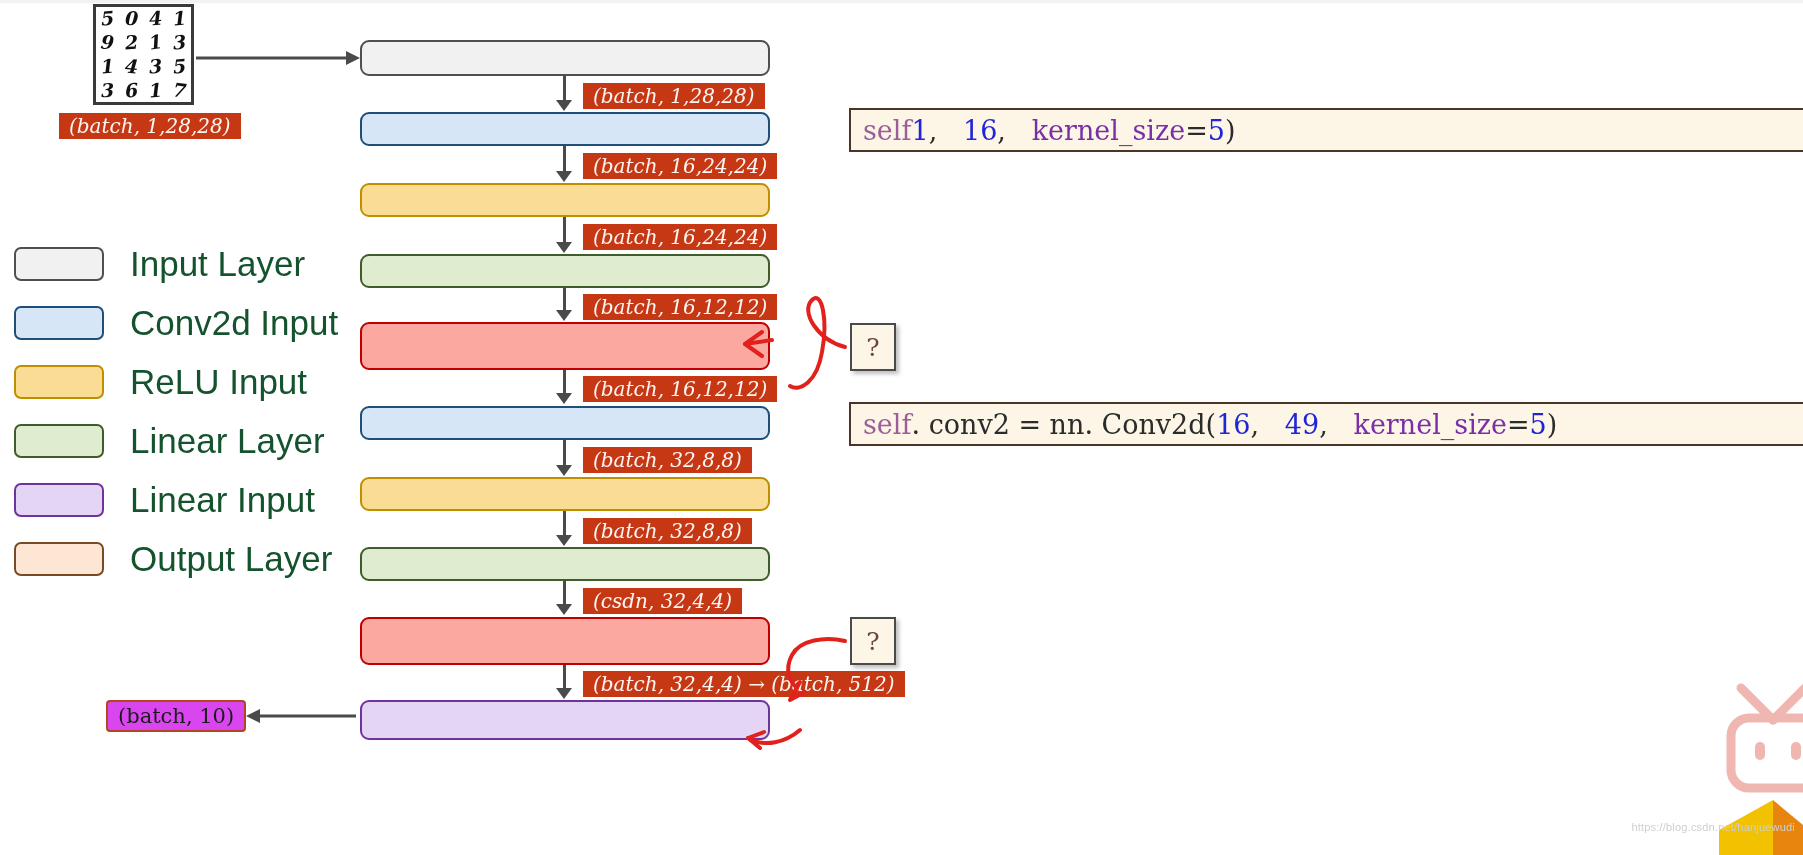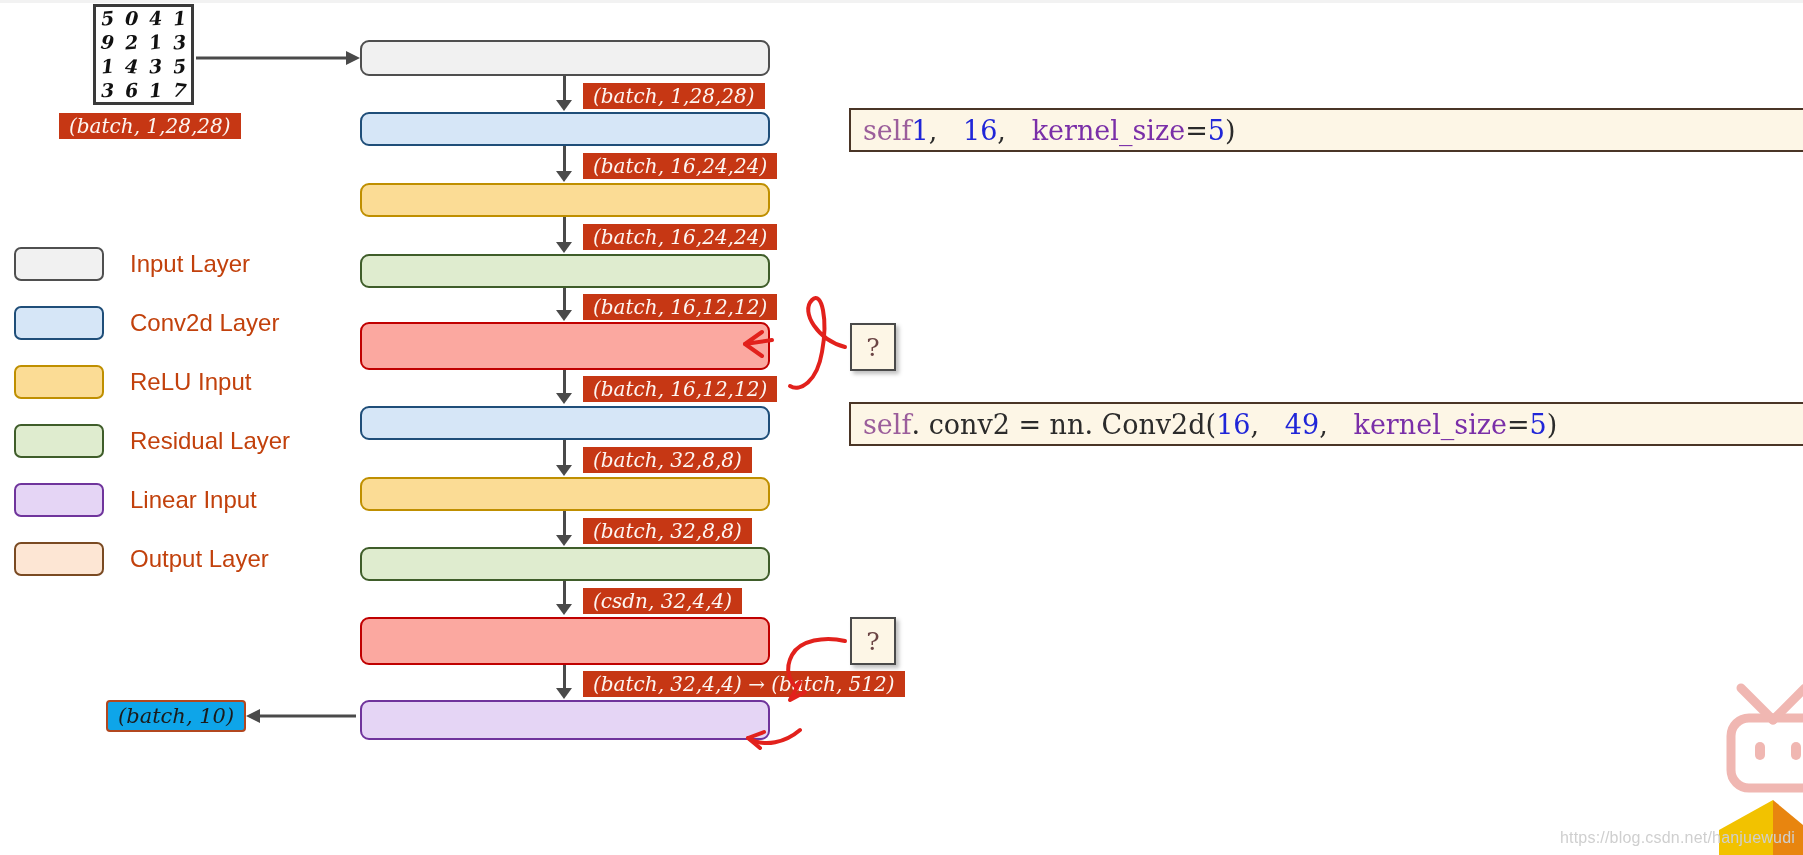--- a/index.html
+++ b/index.html
@@ -39,21 +39,21 @@
   }
 
   
   #legend{position:absolute;left:14px;top:234px;width:330px;}
   .legend-row{display:flex;align-items:center;height:59px;}
   .legend-swatch{
     width:90px;height:34px;border-radius:7px;box-sizing:border-box;
     border-width:2px;border-style:solid;flex:0 0 auto;
   }
   .legend-label{
-    margin-left:26px;font-size:24px;color:#c2410c;
+    margin-left:26px;font-size:35px;color:#14532d;
     font-family:"Liberation Sans", sans-serif;white-space:nowrap;
   }
 
   
   .block{
     position:absolute;left:360px;width:410px;border-radius:9px;
     box-sizing:border-box;border-width:2px;border-style:solid;
   }
 
   
@@ -81,30 +81,30 @@
     position:absolute;width:46px;height:48px;background:#fdf6e6;
     border:2px solid #4a4a4a;box-shadow:3px 3px 4px rgba(0,0,0,0.25);
     display:flex;align-items:center;justify-content:center;
     font-family:"DejaVu Serif", serif;font-size:25px;color:#6b4545;
     box-sizing:border-box;
   }
 
   
   #output-chip{
     position:absolute;left:106px;top:700px;height:32px;
-    background:#0ea5e9;border:2px solid #b2471f;border-radius:4px;
+    background:#d946ef;border:2px solid #b2471f;border-radius:4px;
     display:flex;align-items:center;padding:0 10px;box-sizing:border-box;
-    font-family:"DejaVu Serif", serif;font-style:italic;font-size:21px;color:#1b1b1b;
+    font-family:"DejaVu Serif", serif;font-size:21px;color:#1b1b1b;
     white-space:nowrap;
   }
 
   
   #watermark{
-    position:absolute;right:8px;bottom:8px;
-    font-size:16px;color:#cfcfcf;font-family:"Liberation Sans", sans-serif;
+    position:absolute;right:8px;bottom:22px;
+    font-size:11px;color:#cfcfcf;font-family:"Liberation Sans", sans-serif;
     letter-spacing:0.2px;
   }
 
   
   #corner-logo{position:absolute;right:0px;bottom:0px;width:180px;height:175px;}
 
   
   #top-edge{position:absolute;left:0;top:0;width:1803px;height:3px;background:#f2f2f2;}
 </style>
 </head>
@@ -140,29 +140,29 @@
     <polygon points="360,58 346,51 346,65" fill="#4a4a4a"></polygon>
   </svg>
 
   <div id="legend">
     <div class="legend-row">
       <div class="legend-swatch" style="background:#f1f1f1;border-color:#4f4f4f;"></div>
       <div class="legend-label">Input Layer</div>
     </div>
     <div class="legend-row">
       <div class="legend-swatch" style="background:#d6e6f7;border-color:#1f4e79;"></div>
-      <div class="legend-label">Conv2d Layer</div>
+      <div class="legend-label">Conv2d Input</div>
     </div>
     <div class="legend-row">
       <div class="legend-swatch" style="background:#fbdc95;border-color:#bf8f00;"></div>
       <div class="legend-label">ReLU Input</div>
     </div>
     <div class="legend-row">
       <div class="legend-swatch" style="background:#dfeccf;border-color:#3f5d2a;"></div>
-      <div class="legend-label">Residual Layer</div>
+      <div class="legend-label">Linear Layer</div>
     </div>
     <div class="legend-row">
       <div class="legend-swatch" style="background:#e5d5f5;border-color:#6f349c;"></div>
       <div class="legend-label">Linear Input</div>
     </div>
     <div class="legend-row">
       <div class="legend-swatch" style="background:#fde6d4;border-color:#7a4a22;"></div>
       <div class="legend-label">Output Layer</div>
     </div>
   </div>

